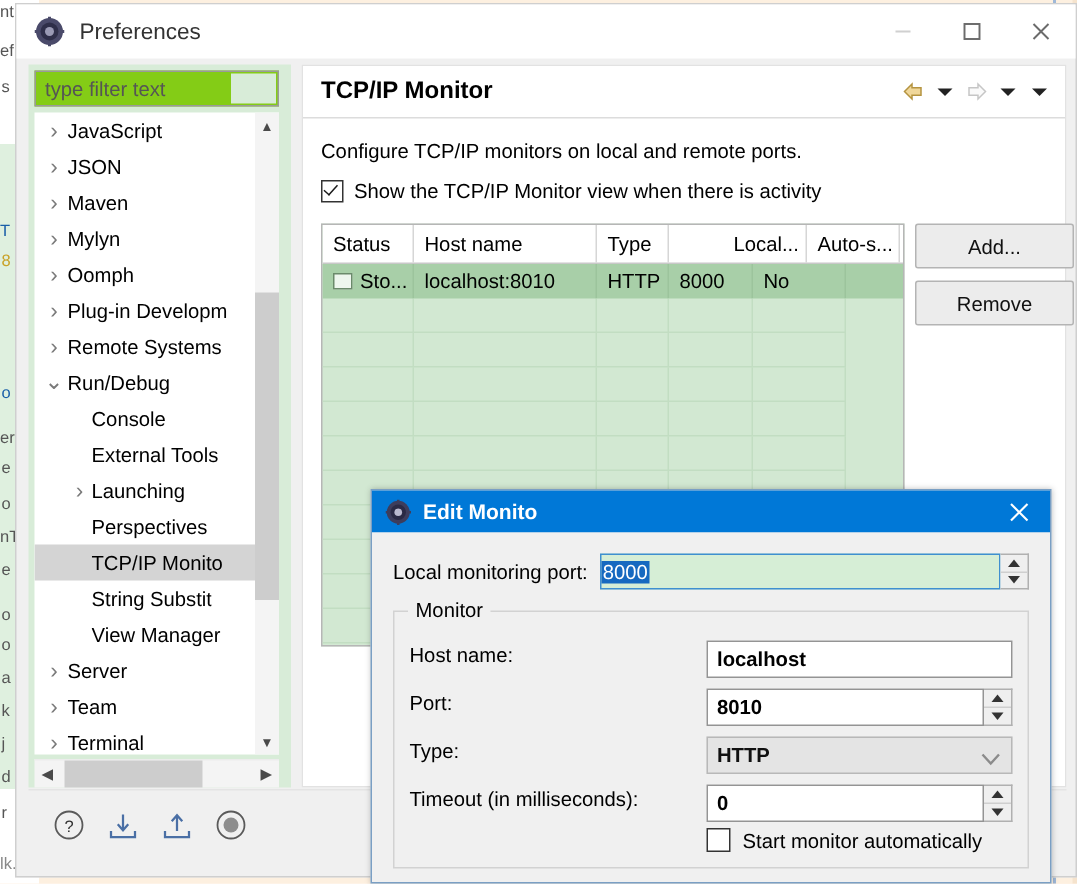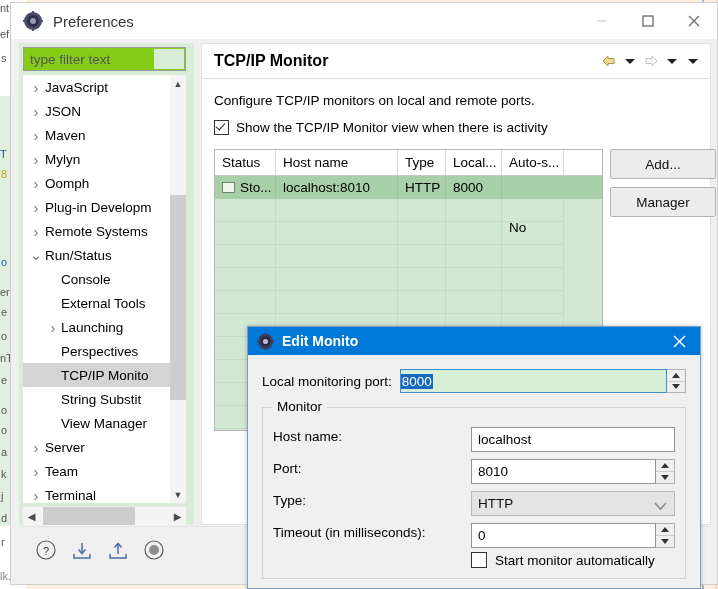--- a/index.html
+++ b/index.html
@@ -82,21 +82,21 @@
   .desc{font-size:13.5px;margin:4px 0 12px 0;}
   .cbrow{display:flex;align-items:center;margin-bottom:14px;font-size:13.5px;}
   .cbox{width:13px;height:13px;border:1px solid #333;background:#fff;margin-right:7px;flex:none;position:relative;}
   .cbox.on:after{content:"";position:absolute;left:3px;top:0px;width:4px;height:8px;border:solid #1a1a1a;border-width:0 1.6px 1.6px 0;transform:rotate(42deg);}
   .sect-label{font-size:13.5px;margin-bottom:6px;}
 
   .tablewrap{position:relative;height:282px;}
   .tbl{position:absolute;left:0;top:0;width:389px;height:282px;border:1px solid #b6b6b6;background:#d2e8d2;box-sizing:border-box;overflow:hidden;}
   .thead{display:flex;height:25px;background:#ffffff;border-bottom:1px solid #c8c8c8;}
   .th{font-size:13.5px;display:flex;align-items:center;padding-left:7px;border-right:1px solid #d6d6d6;box-sizing:border-box;overflow:hidden;white-space:nowrap;}
-  .trow{display:flex;height:23px;align-items:flex-start;}
+  .trow{display:flex;height:23px;align-items:flex-end;}
   .trow.selrow{background:#a8cfa8;}
   .td{font-size:13.5px;display:flex;align-items:center;padding-left:7px;box-sizing:border-box;overflow:hidden;white-space:nowrap;border-right:1px solid #c2ddc2;height:23px;}
   .trow.selrow .td{border-right:1px solid #9cc49c;}
   .emptyrow{display:flex;height:23px;}
   .ec{box-sizing:border-box;border-right:1px solid #c2ddc2;border-bottom:1px solid #c2ddc2;height:23px;}
   .stat-ic{width:11px;height:9px;border:1.4px solid #6b8a6b;background:#eef6ee;margin-right:5px;flex:none;}
 
   .btncol{position:absolute;left:396px;top:0;width:108px;}
   .btn{
     width:106px;height:30px;margin-bottom:8px;
@@ -131,21 +131,21 @@
   .selected-text{background:#1669c0;color:#fff;padding:0 1px;}
   .spinbtns{width:19px;height:24px;border:1px solid #b0b0b0;border-left:none;background:#efefef;display:flex;flex-direction:column;box-sizing:border-box;}
   .spinbtns div{flex:1;display:flex;align-items:center;justify-content:center;}
   .spinbtns div:first-child{border-bottom:1px solid #cfcfcf;}
 
   .group{position:relative;border:1px solid #d2d2d2;padding:16px 10px 10px 10px;margin-top:4px;height:172px;box-sizing:border-box;}
   .group-lbl{position:absolute;left:9px;top:-9px;background:#f0f0f0;padding:0 5px;font-size:13.5px;}
 
   .frow{display:flex;align-items:center;margin-bottom:7px;height:25px;}
   .frow .flab{width:198px;font-size:13.5px;}
-  .frow .fctl{flex:1;display:flex;height:20px;}
+  .frow .fctl{flex:1;display:flex;height:20px;font-weight:bold;}
   .txt{flex:1;border:1px solid #949494;background:#fff;height:25px;box-sizing:border-box;display:flex;align-items:center;padding-left:6px;font-size:13.5px;}
   .combo{flex:1;border:1px solid #b8b8b8;background:#e4e4e4;height:25px;box-sizing:border-box;display:flex;align-items:center;padding-left:6px;font-size:13.5px;position:relative;color:#111;}
   .combo .cv{position:absolute;right:7px;top:7px;}
   .spin2{width:19px;height:25px;border:1px solid #b0b0b0;border-left:none;background:#efefef;display:flex;flex-direction:column;box-sizing:border-box;}
   .spin2 div{flex:1;display:flex;align-items:center;justify-content:center;}
   .spin2 div:first-child{border-bottom:1px solid #cfcfcf;}
   .cbrow2{display:flex;align-items:center;margin-left:198px;margin-top:4px;font-size:13.5px;}
   .cbox2{width:14px;height:14px;border:1px solid #333;background:#fff;margin-right:8px;flex:none;}
 
   .arr{width:0;height:0;border-left:4px solid transparent;border-right:4px solid transparent;}
@@ -254,21 +254,21 @@
             <div class="tnode lvl1">
               <span class="arrow" style="font-size: 15px;">›</span>
               <span class="lbl">Plug-in Developm</span>
             </div>
             <div class="tnode lvl1">
               <span class="arrow" style="font-size: 15px;">›</span>
               <span class="lbl">Remote Systems</span>
             </div>
             <div class="tnode lvl1">
               <span class="arrow" style="font-size: 15px; line-height: 6px;">⌄</span>
-              <span class="lbl">Run/Status</span>
+              <span class="lbl">Run/Debug</span>
             </div>
             <div class="tnode lvl2">
               <span class="arrow"></span>
               <span class="lbl">Console</span>
             </div>
             <div class="tnode lvl2">
               <span class="arrow"></span>
               <span class="lbl">External Tools</span>
             </div>
             <div class="tnode lvl2">
@@ -352,21 +352,21 @@
           <span>Show the TCP/IP Monitor view when there is activity</span>
         </div>
 
 
         <div class="tablewrap">
           <div class="tbl">
             <div class="thead" id="table-head">
                 <div class="th" style="width: 61px;">Status</div>
                 <div class="th" style="width: 122px;">Host name</div>
                 <div class="th" style="width: 48px;">Type</div>
-                <div class="th" style="width: 56px;">Local...</div>
+                <div class="th" style="width: 56px; margin-left: 36px;">Local...</div>
                 <div class="th" style="width: 62px;">Auto-s...</div>
               </div>
             <div id="table-body">
                 <div class="trow selrow">
                   <div class="td" style="width: 61px;">
                     <span class="stat-ic"></span>
                     <span>Sto...</span>
                   </div>
                   <div class="td" style="width: 122px;">localhost:8010</div>
                   <div class="td" style="width: 48px;">HTTP</div>
@@ -440,21 +440,21 @@
                   <div class="ec" style="width: 61px;"></div>
                   <div class="ec" style="width: 122px;"></div>
                   <div class="ec" style="width: 48px;"></div>
                   <div class="ec" style="width: 56px;"></div>
                   <div class="ec" style="width: 62px;"></div>
                 </div>
               </div>
           </div>
           <div class="btncol" id="side-buttons">
               <div class="btn">Add...</div>
-              <div class="btn">Manager</div>
+              <div class="btn">Remove</div>
             </div>
         </div>
       </div>
     </div>
 
     <div class="bottombar">
       <div class="bb-icons">
         <div>
           <svg width="22" height="22" viewBox="0 0 22 22">
             <circle cx="11" cy="11" r="9" fill="none" stroke="#5a5a5a" stroke-width="1.2"></circle>

